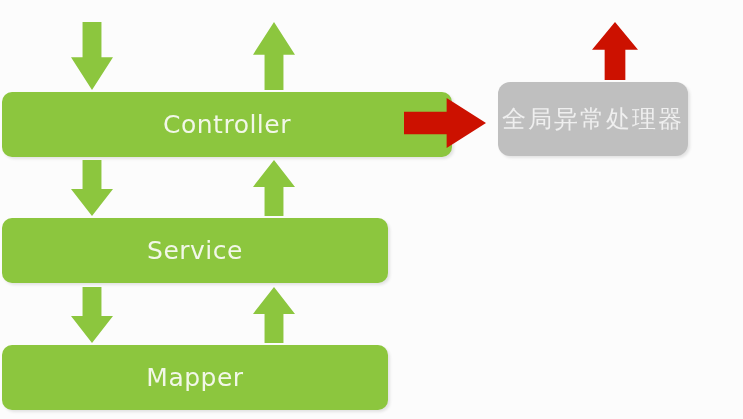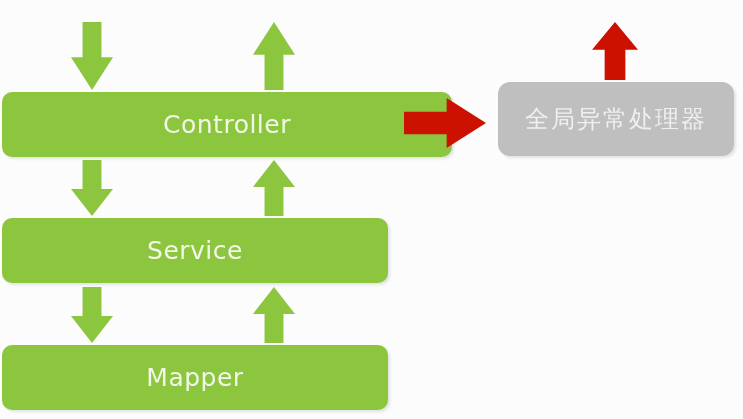--- a/index.html
+++ b/index.html
@@ -69,21 +69,21 @@
   </div>
 
   <div class="layer-box" id="box-mapper" style="left: 2px; top: 345px; width: 386px; height: 65px; background: rgb(140, 198, 62);">
     <span class="layer-label" style="color: rgb(242, 247, 232);">Mapper</span>
   </div>
 
   <div class="layer-box" id="box-service" style="left: 2px; top: 218px; width: 386px; height: 65px; background: rgb(140, 198, 62);">
     <span class="layer-label" style="color: rgb(242, 247, 232);">Service</span>
   </div>
 
-  <div class="gray-box" id="box-handler" style="left: 498px; top: 82px; width: 236px; height: 74px; background: rgb(191, 191, 191);">
+  <div class="gray-box" id="box-handler" style="left: 498px; top: 82px; width: 190px; height: 74px; background: rgb(191, 191, 191);">
     <span class="gray-label" style="color: rgb(239, 239, 239);">全局异常处理器</span>
   </div>
 
   <div class="arrow" id="arrow-0" style="left: 71px; top: 22px; width: 42px; height: 68px;">
       <svg width="42" height="68" viewBox="0 0 42 68">
         <path d="M11.549999999999999,0 L30.450000000000003,0 L30.450000000000003,35.36 L42,35.36 L21,68 L0,35.36 L11.549999999999999,35.36 Z" fill="#8cc63e"></path>
       </svg>
     </div>
   <div class="arrow" id="arrow-1" style="left: 253px; top: 22px; width: 42px; height: 68px;">
       <svg width="42" height="68" viewBox="0 0 42 68">

